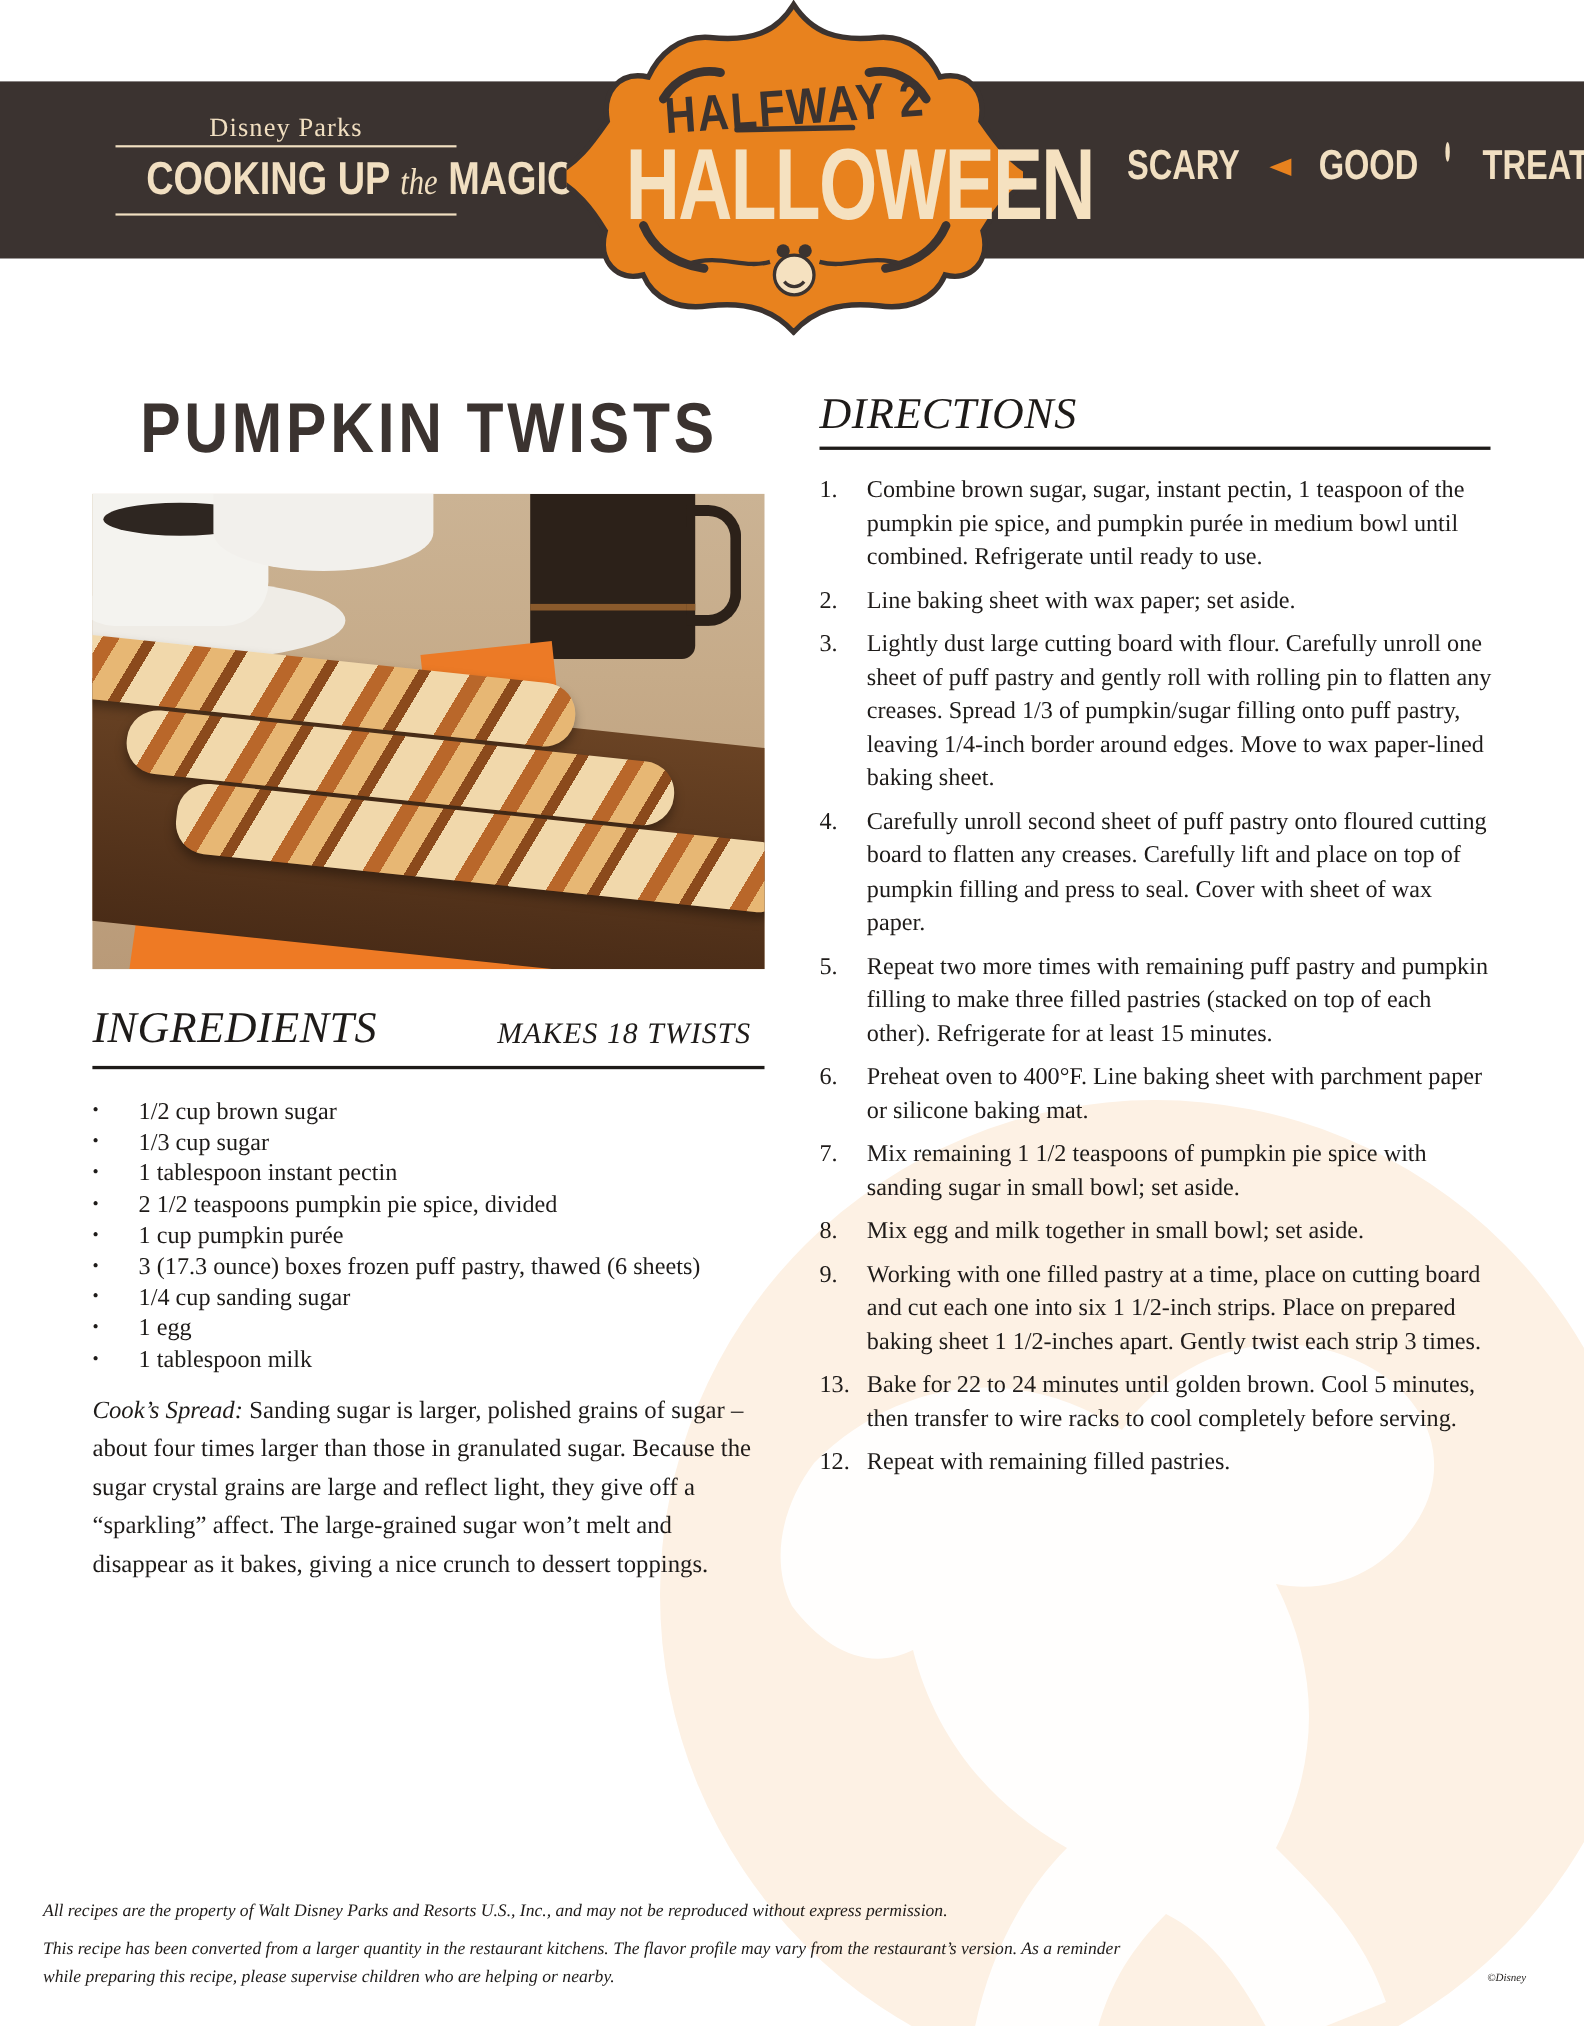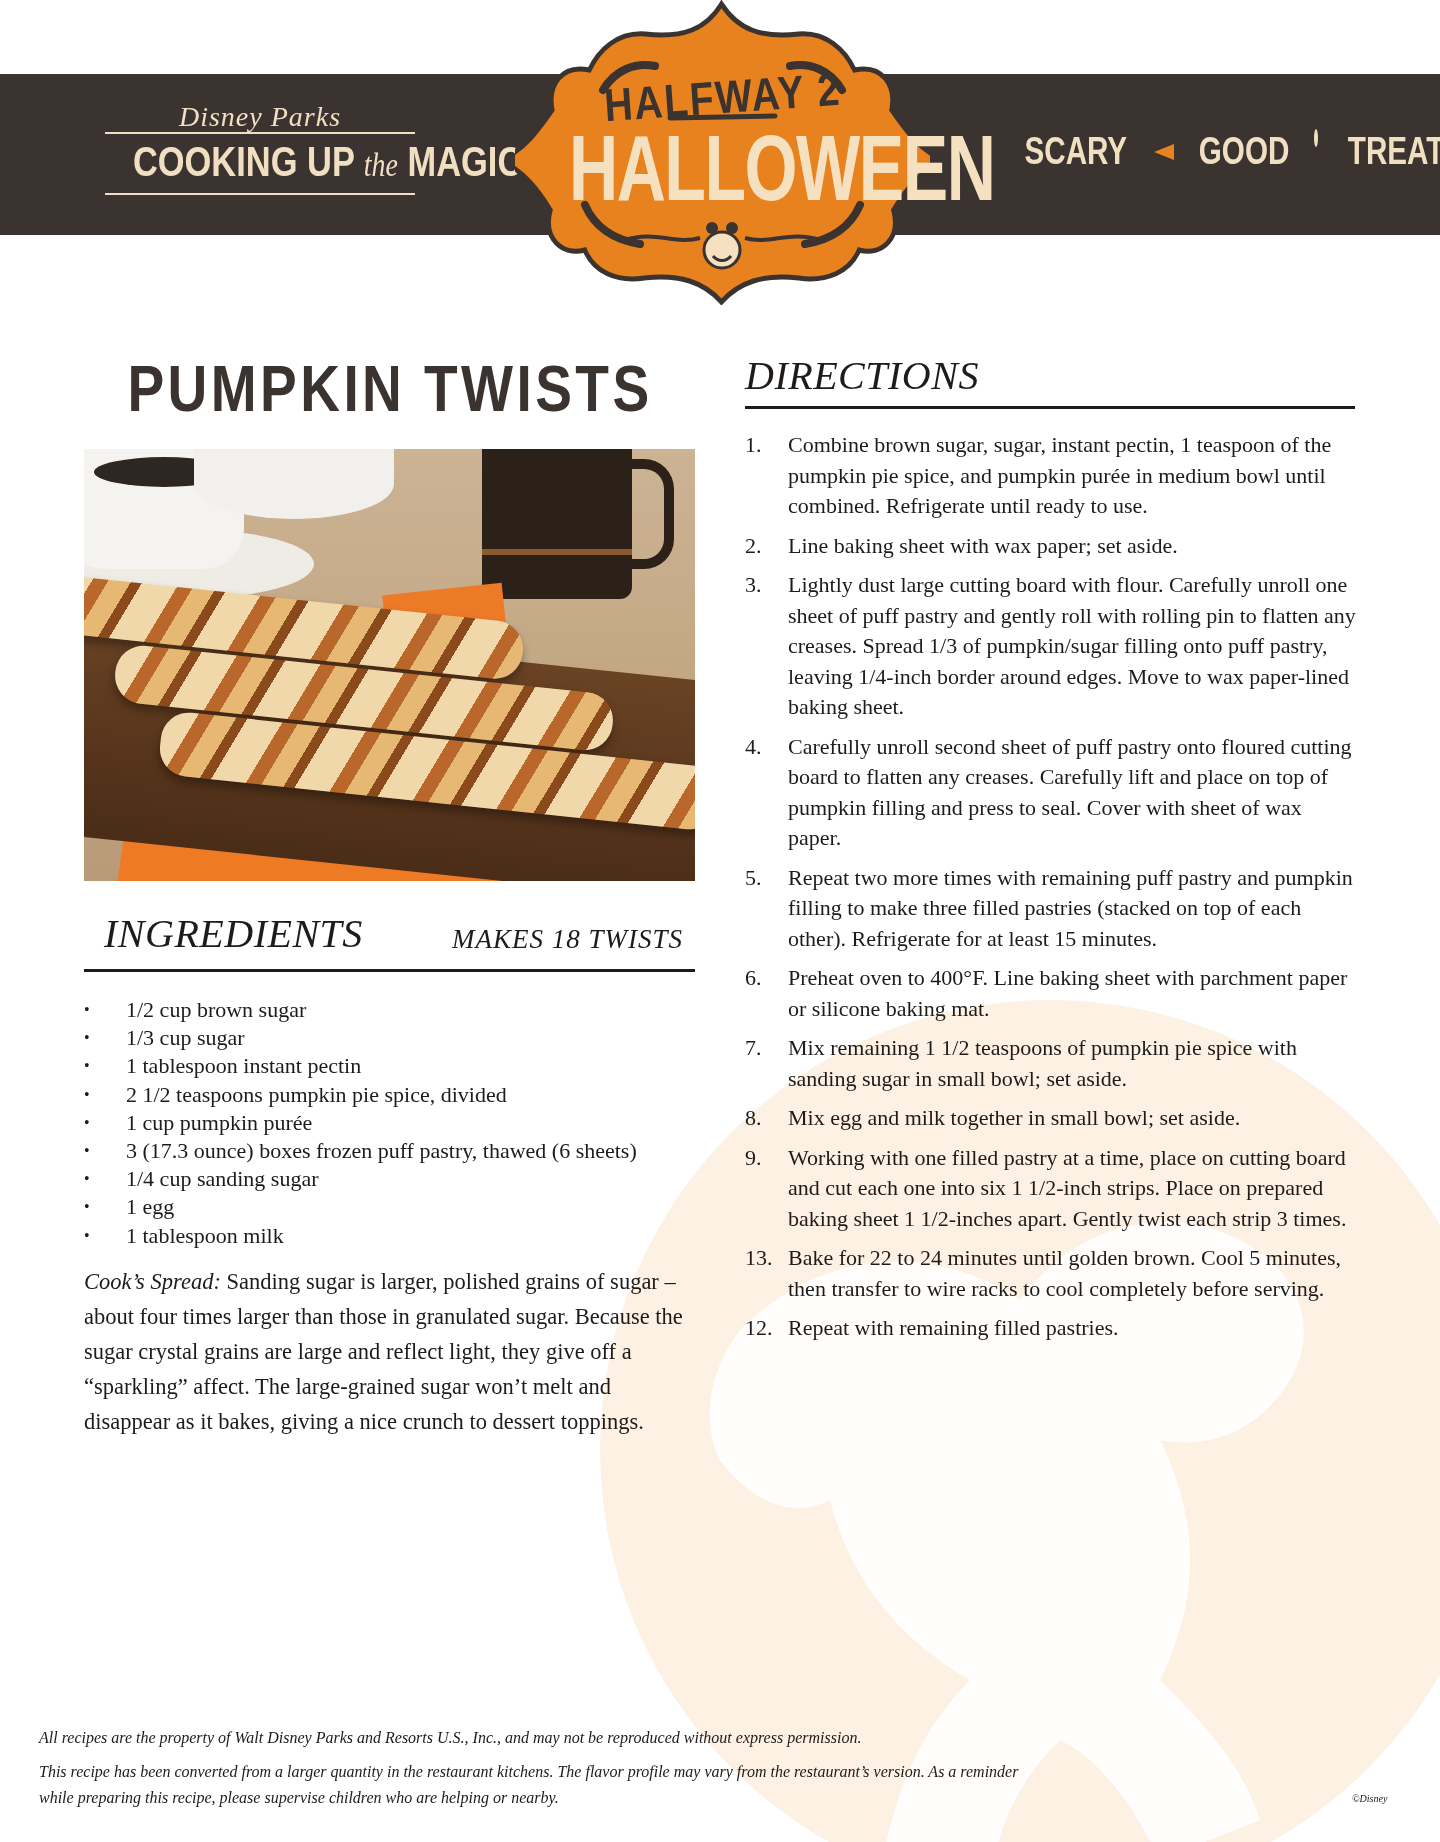--- a/index.html
+++ b/index.html
@@ -19,22 +19,22 @@
   
   .band {
     position: absolute; left: 0; top: 74px; width: 1440px; height: 161px;
     background: #3b3330; z-index: 1;
   }
   .brand-left {
     position: absolute; left: 105px; top: 104px; width: 310px; z-index: 2;
     color: #f1dfc1; text-align: center;
   }
   .brand-left .sup {
-    font-family: "Liberation Serif", serif; font-style: italic;
-    font-size: 28px; letter-spacing: 1px; line-height: 26px;
+    font-family: "Liberation Serif", serif; 
+    font-size: 24px; letter-spacing: 1px; line-height: 26px;
   }
   .brand-left .rule { height: 2px; background: #f1dfc1; margin: 2px 0; }
   .brand-left .main {
     font-family: "Liberation Sans", sans-serif; font-weight: bold;
     font-size: 42px; letter-spacing: 0px; line-height: 52px;
     transform: scaleX(0.82); transform-origin: center; white-space: nowrap;
   }
   .brand-left .main .the { font-family: "Liberation Serif", serif; font-style: italic; font-weight: normal; font-size: 34px; }
 
   .brand-right {
@@ -90,21 +90,21 @@
     background: repeating-linear-gradient(115deg, #f1d8ab 0 32px, #b9672a 32px 46px, #e7b774 46px 66px, #8b4a1c 66px 76px);
     box-shadow: 0 6px 10px rgba(0,0,0,.35);
   }
   .t1 { left: -30px; top: 150px; width: 470px; transform: rotate(6deg); }
   .t2 { left: 30px; top: 220px; width: 500px; transform: rotate(6deg); }
   .t3 { left: 75px; top: 290px; width: 560px; transform: rotate(6deg); height: 64px; }
 
   .section-head {
     position: absolute; font-style: italic; font-family: "Liberation Serif", serif; color: #1e1b19; z-index: 2;
   }
-  .ingredients-head { left: 84px; top: 910px; font-size: 40px; letter-spacing: 0.5px; margin-left: 20px; }
+  .ingredients-head { left: 84px; top: 910px; font-size: 40px; letter-spacing: 0.5px; }
   .makes { left: 452px; top: 924px; font-size: 27px; letter-spacing: 1px; }
   .rule-line { position: absolute; height: 3px; background: #1e1b19; z-index: 2; }
   .ing-rule { left: 84px; top: 969px; width: 611px; }
   .dir-rule { left: 745px; top: 406px; width: 610px; }
 
   .ing-list {
     position: absolute; left: 84px; top: 996px; width: 620px; margin: 0; padding: 0; list-style: none;
     font-size: 22px; line-height: 28.2px; z-index: 2;
   }
   .ing-list li { display: flex; }

